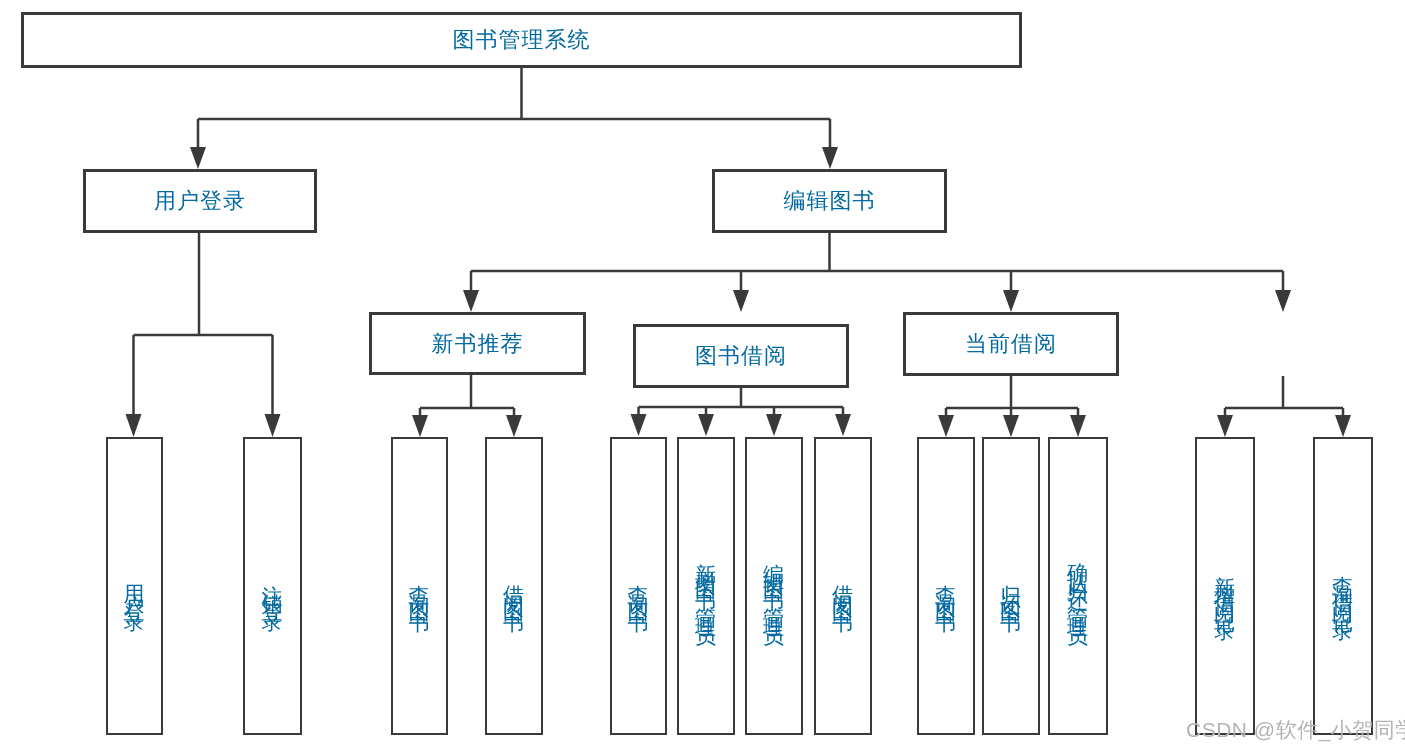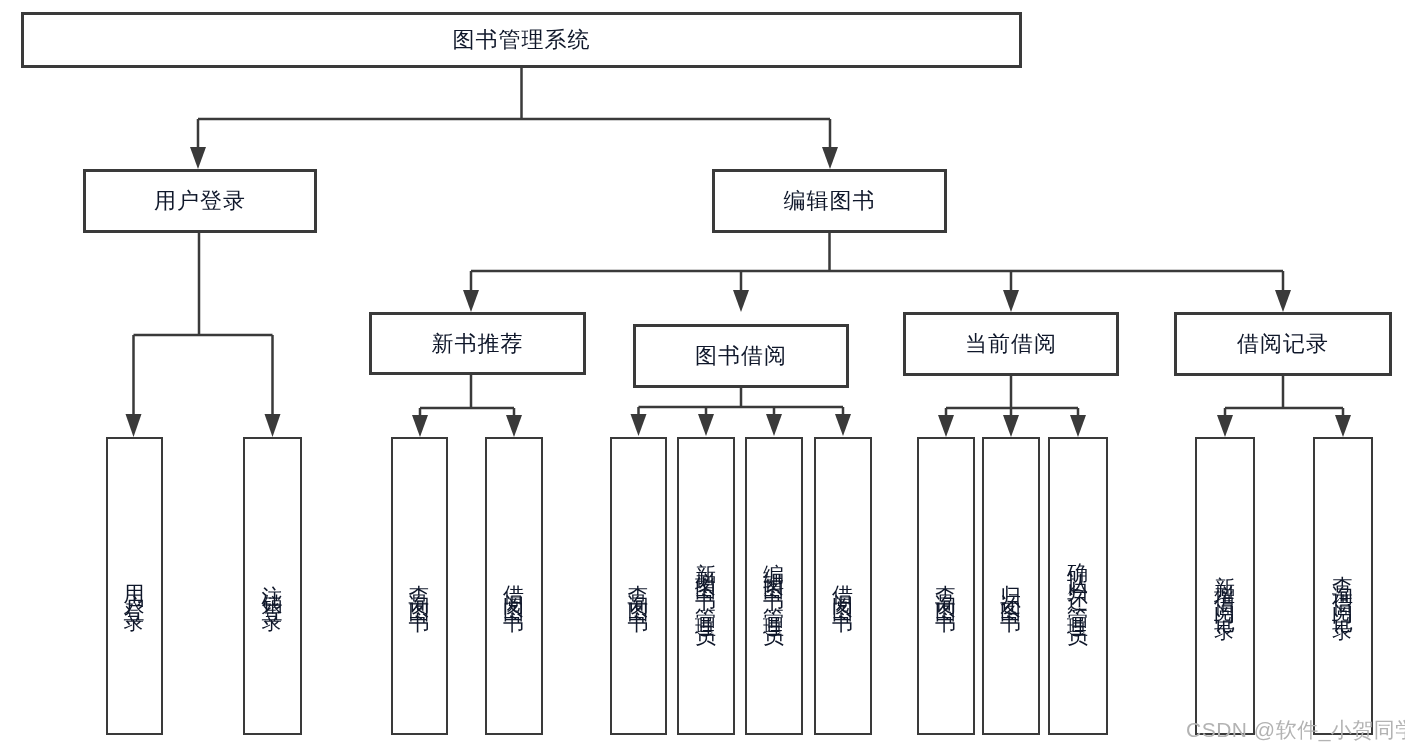--- a/index.html
+++ b/index.html
@@ -11,21 +11,21 @@
     overflow:hidden;
   }
   #wires{position:absolute;left:0;top:0;width:1405px;height:747px;}
   #wires path{stroke:#3a3a3a;stroke-width:2.5;fill:none;}
   #wires polygon{fill:#3a3a3a;stroke:none;}
   .node{
     position:absolute;
     border:3px solid #3a3a3a;
     background:#ffffff;
     display:flex;align-items:center;justify-content:center;
-    color:#0f172a;
+    color:#0369a1;
     box-sizing:border-box;
   }
   .hnode{font-size:22px;letter-spacing:1px;}
   .leaf{
     top:437px;height:298px;
     border-width:2.5px;
     font-size:21px;
   }
   .leaf .vtext{
     writing-mode:vertical-rl;
@@ -125,21 +125,20 @@
   </svg>
 
   <div id="n-root" class="node hnode">图书管理系统</div>
 
   <div id="n-login" class="node hnode">用户登录</div>
   <div id="n-bookmgmt" class="node hnode">编辑图书</div>
 
   <div id="n-newrec" class="node hnode">新书推荐</div>
   <div id="n-borrow" class="node hnode">图书借阅</div>
   <div id="n-current" class="node hnode">当前借阅</div>
-  <div id="n-records" class="node hnode">借阅记录</div>
 
   <div id="l-a1" class="node leaf">
     <span class="vtext">用户登录</span>
   </div>
   <div id="l-a2" class="node leaf">
     <span class="vtext">注销登录</span>
   </div>
   <div id="l-b1" class="node leaf">
     <span class="vtext">查询图书</span>
   </div>

